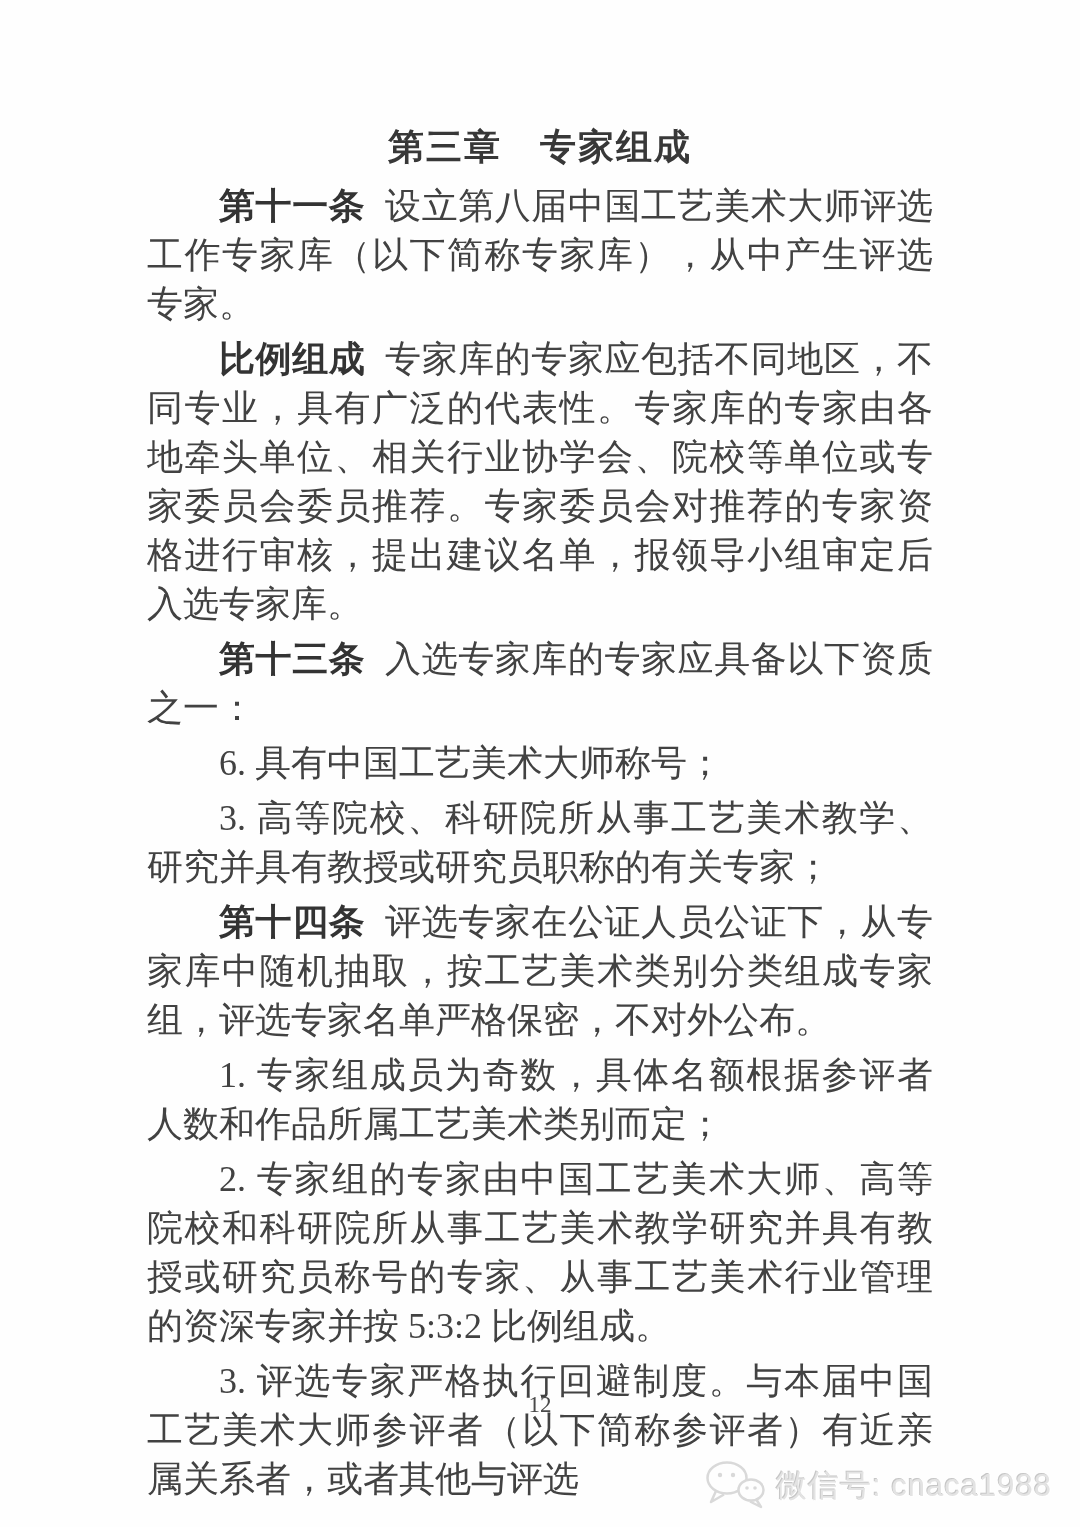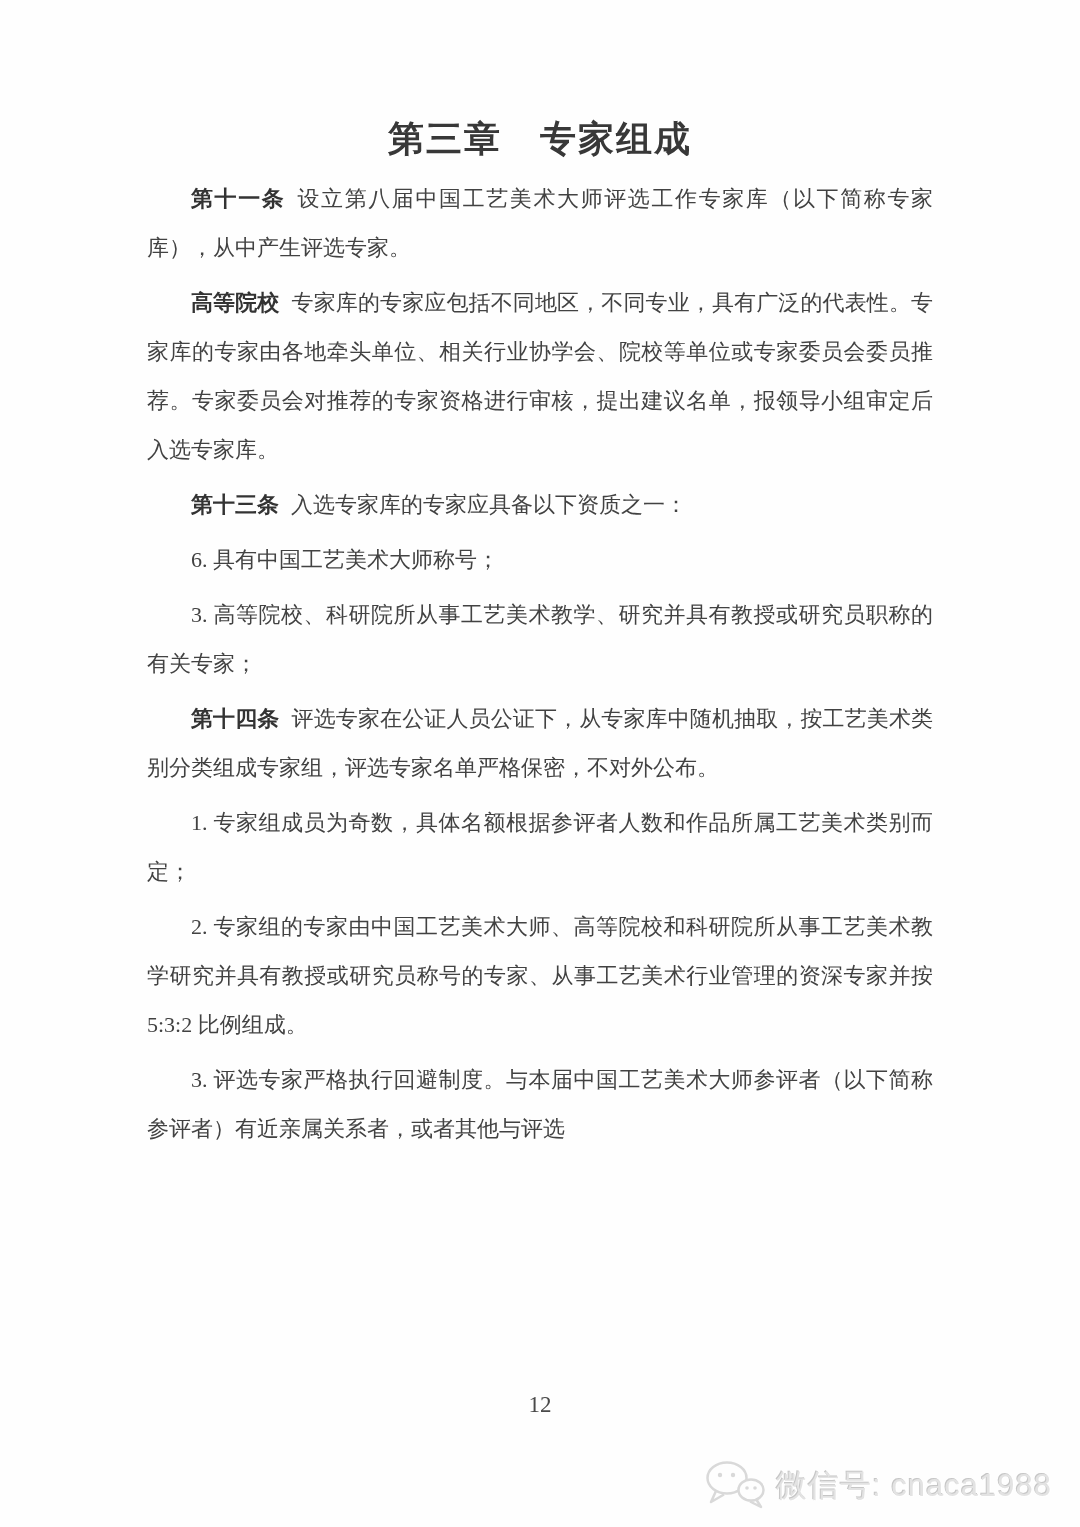--- a/index.html
+++ b/index.html
@@ -13,34 +13,34 @@
   }
   .sheet {
     position: absolute;
     left: 0; top: 0;
     width: 1080px;
     height: 1527px;
     background: #fefefe;
   }
   .doc-column {
     width: 786px;
-    margin: 0 auto;
+    margin: 8px auto;
     padding-top: 116px;
   }
   .chapter-title {
     font-size: 36px;
     line-height: 46px;
     font-weight: bold;
     color: #383838;
     text-align: center;
     margin: 0 0 12px 0;
     letter-spacing: 2px;
   }
   .para {
-    font-size: 22px;
+    font-size: 36px;
     line-height: 49px;
     color: #424242;
     text-align: justify;
     text-indent: 2em;
     margin: 0 0 6px 0;
     font-family: Liberation Serif, serif;
   }
   .para .term {
     font-weight: bold;
     color: #333333;
@@ -77,21 +77,21 @@
 <body>
 
 <div class="sheet">
 
   <div class="doc-column">
 
     <h1 class="chapter-title">第三章　专家组成</h1>
 
     <p class="para"><b class="term">第十一条</b><span>设立第八届中国工艺美术大师评选工作专家库（以下简称专家库），从中产生评选专家。</span></p>
 
-    <p class="para"><b class="term">高等院校</b><span>专家库的专家应包括不同地区，不同专业，具有广泛的代表性。专家库的专家由各地牵头单位、相关行业协学会、院校等单位或专家委员会委员推荐。专家委员会对推荐的专家资格进行审核，提出建议名单，报领导小组审定后入选专家库。</span></p>
+    <p class="para"><b class="term">比例组成</b><span>专家库的专家应包括不同地区，不同专业，具有广泛的代表性。专家库的专家由各地牵头单位、相关行业协学会、院校等单位或专家委员会委员推荐。专家委员会对推荐的专家资格进行审核，提出建议名单，报领导小组审定后入选专家库。</span></p>
 
     <p class="para"><b class="term">第十三条</b><span>入选专家库的专家应具备以下资质之一：</span></p>
 
     <p class="para"><span>6. 具有中国工艺美术大师称号；</span></p>
 
     <p class="para"><span>3. 高等院校、科研院所从事工艺美术教学、研究并具有教授或研究员职称的有关专家；</span></p>
 
 
     <p class="para"><b class="term">第十四条</b><span>评选专家在公证人员公证下，从专家库中随机抽取，按工艺美术类别分类组成专家组，评选专家名单严格保密，不对外公布。</span></p>
 

